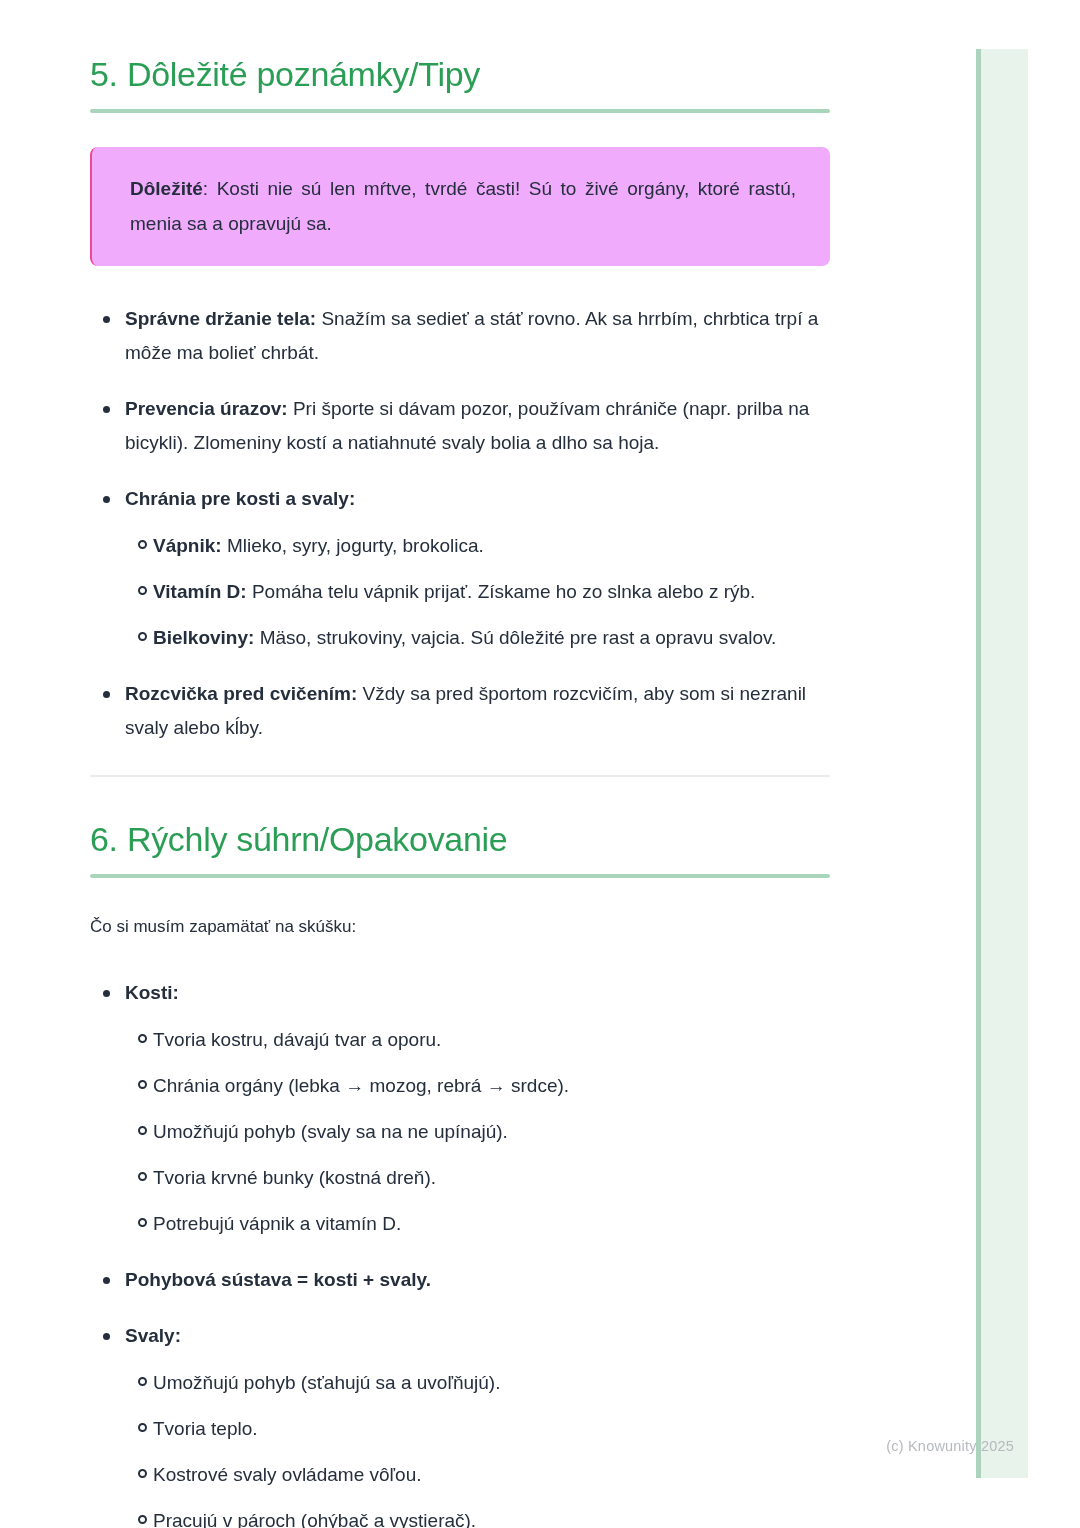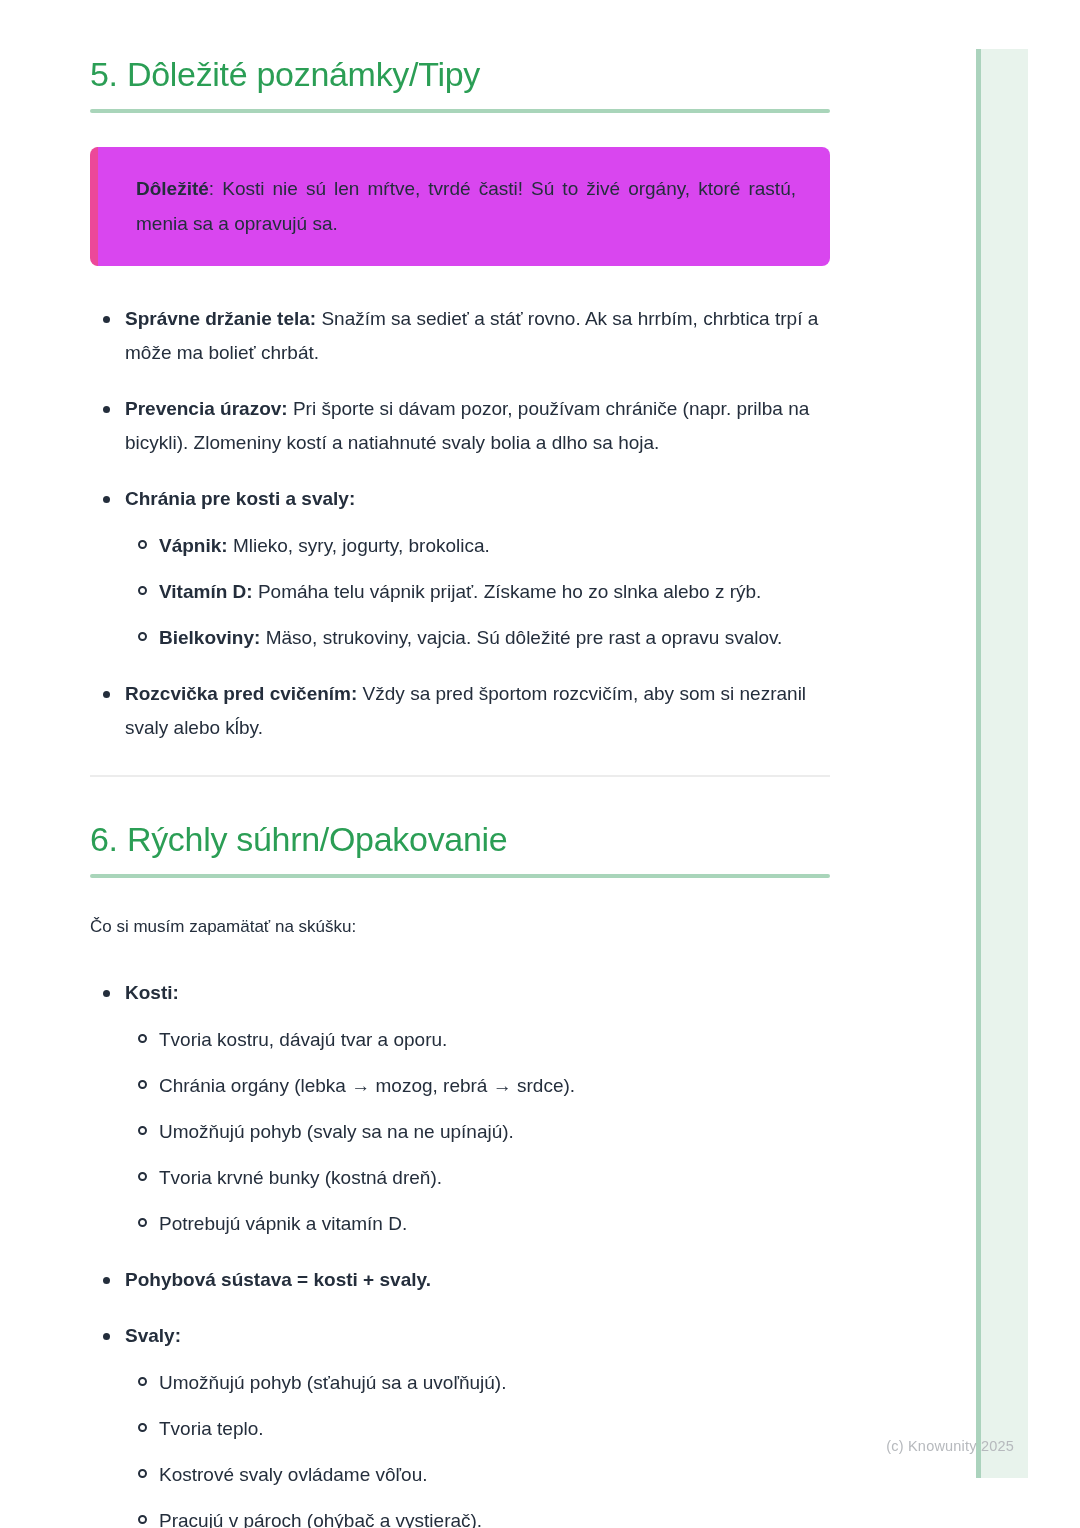--- a/index.html
+++ b/index.html
@@ -48,22 +48,22 @@
   }
   .title-underline {
     height: 4px;
     background: #a9d5ba;
     border-radius: 2px;
     margin-top: 14px;
   }
 
   .callout {
     margin-top: 34px;
-    background: #d946ef;
-    border-left: 8px solid #ec4899;
+    background: #f0abfc;
+    border-left: 2px solid #ec4899;
     border-radius: 8px;
     padding: 24px 34px 25px 38px;
     font-size: 19px;
     line-height: 35px;
     text-align: justify;
   }
   .callout strong { font-weight: bold; }
 
   ul.l1 {
     list-style: none;
@@ -99,21 +99,21 @@
   }
   ul.l2 > li:last-child { margin-bottom: 0; }
   .circle {
     flex: none;
     width: 9px; height: 9px;
     border-radius: 50%;
     border: 2px solid #242e3c;
     background: transparent;
     margin: 11px 0 0 13px;
   }
-  .li2-body { margin-left: 12px; flex: 1; }
+  .li2-body { margin-left: 6px; flex: 1; }
 
   hr.divider {
     border: none;
     border-top: 2px solid #ececec;
     margin: 30px 0 42px 0;
   }
 
   .intro {
     margin: 32px 0 0 0;
     font-size: 17px;

